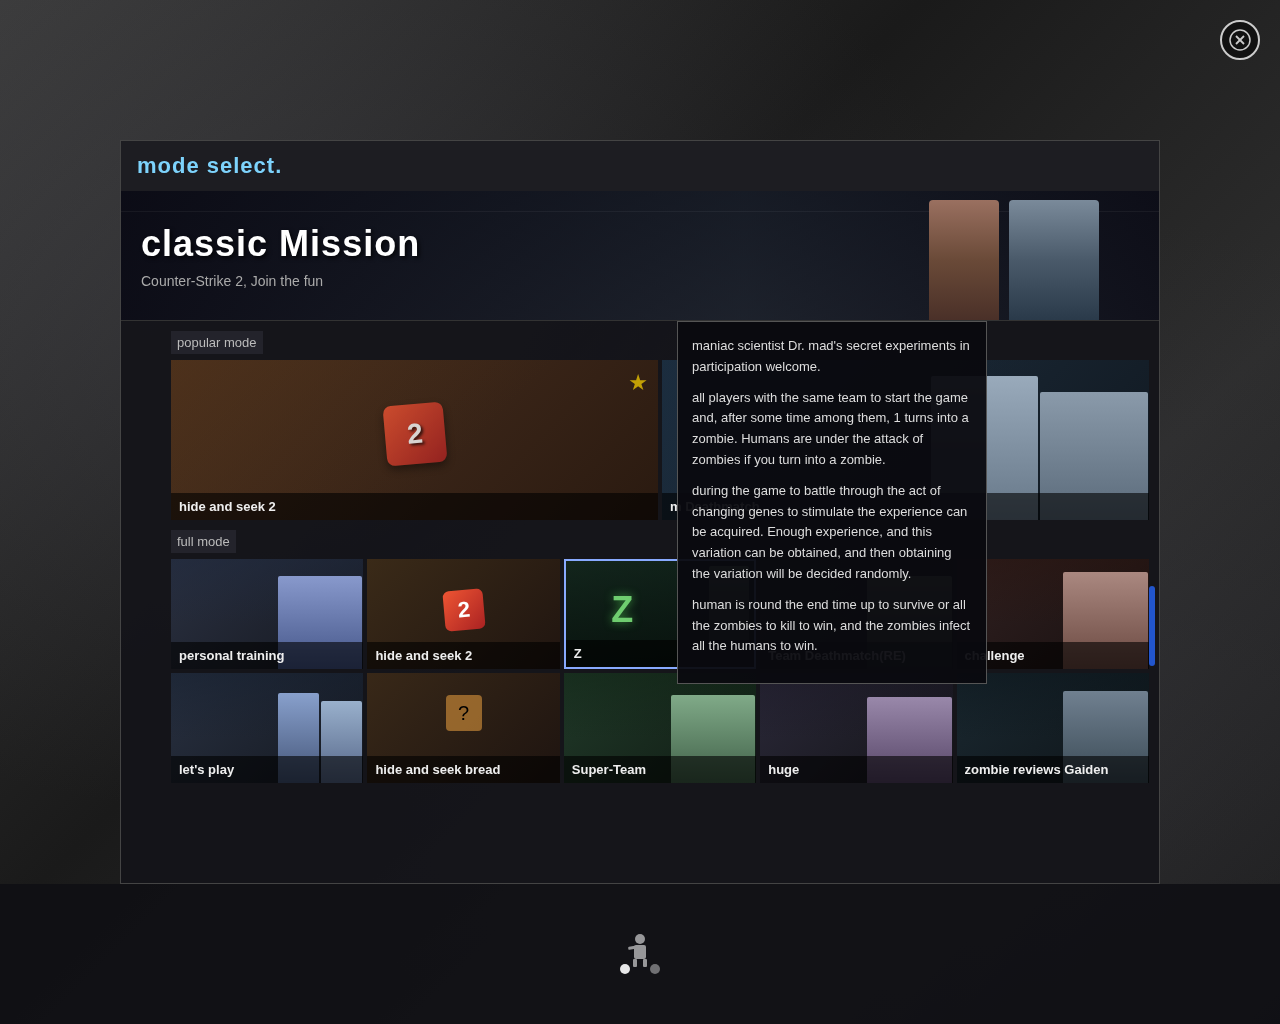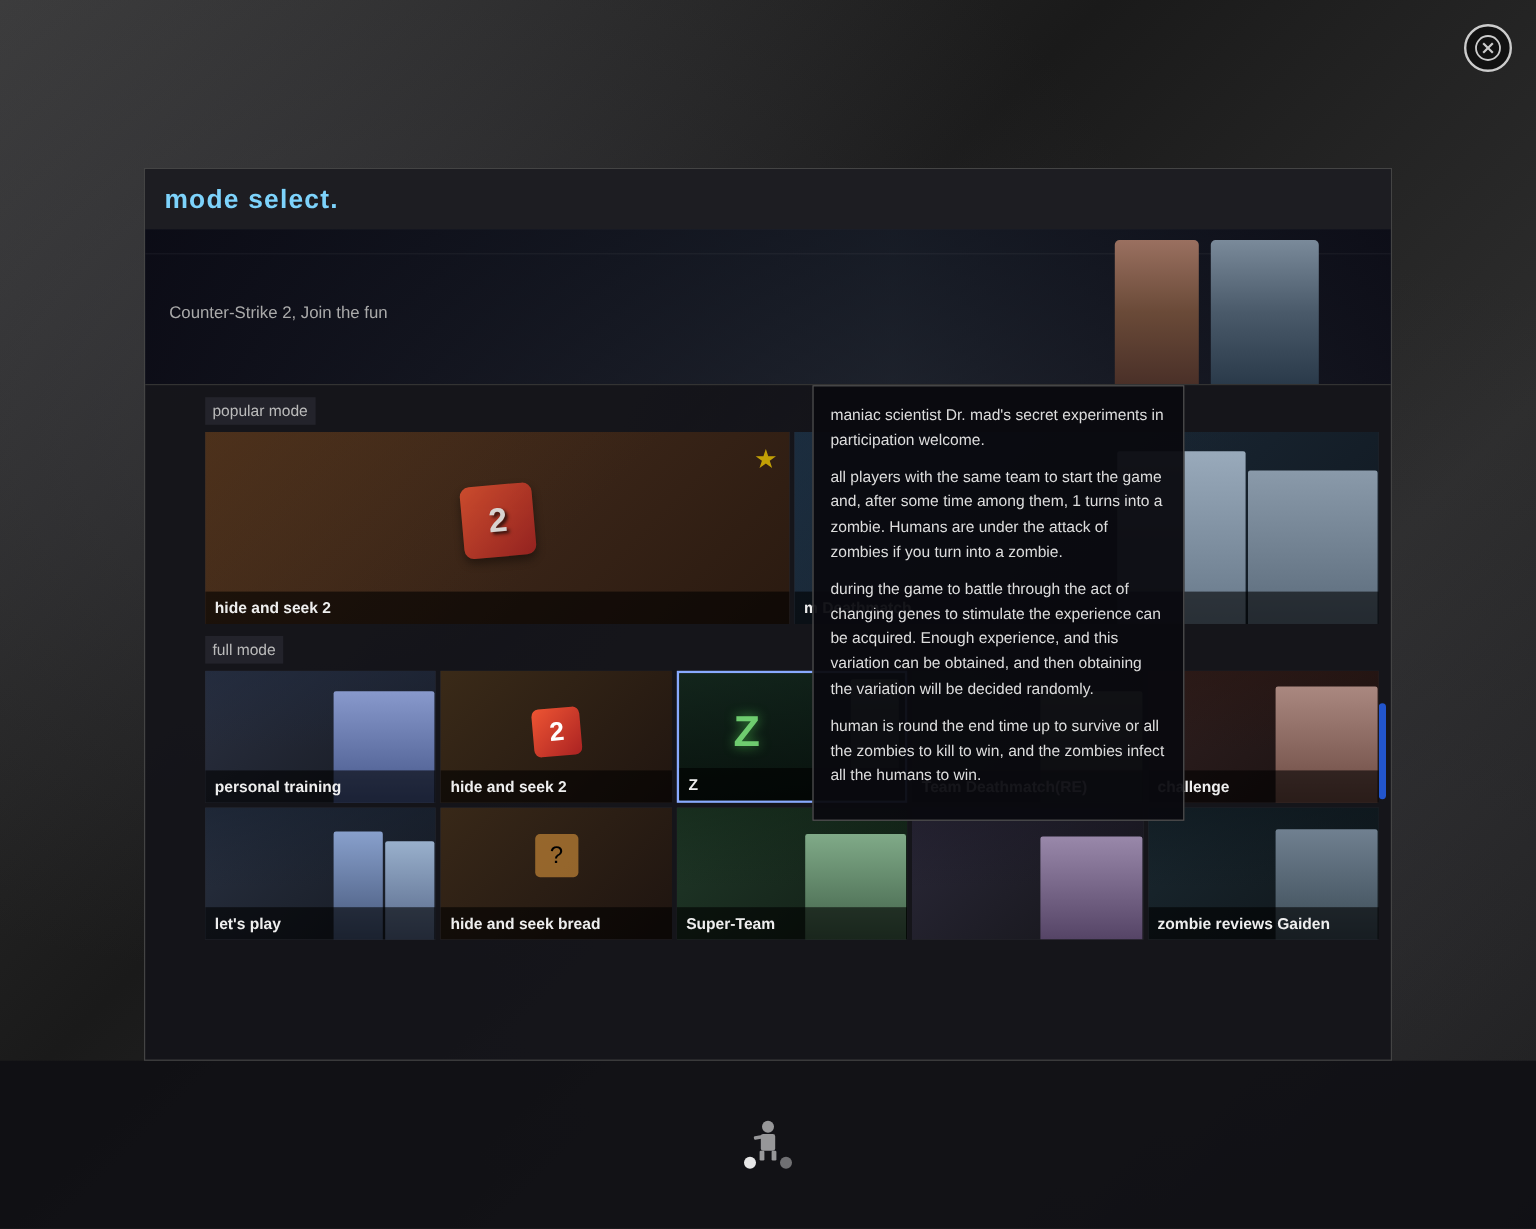--- a/index.html
+++ b/index.html
@@ -411,20 +411,21 @@
   </div>
 
   <div class="hero-banner">
     <div class="hero-bg"></div>
 
     <div style="position:absolute;inset:0;background:linear-gradient(90deg,rgba(10,10,20,0.9) 0%,rgba(20,25,35,0.6) 60%,rgba(10,10,20,0.8) 100%);"></div>
 
     <div style="position:absolute;top:20px;left:0;right:0;height:1px;background:rgba(255,255,255,0.05);"></div>
 
     <div class="hero-text">
+      <div class="hero-title">classic Mission</div>
       <div class="hero-subtitle">Counter-Strike 2, Join the fun</div>
     </div>
 
     <div class="hero-characters">
       <div class="hero-char char1" style="background:linear-gradient(180deg,#9a7060 0%,#6a4a38 50%,#4a3028 100%);border-radius:4px 4px 0 0;"></div>
       <div class="hero-char char2" style="background:linear-gradient(180deg,#7a8a9a 0%,#4a5a6a 50%,#2a3a4a 100%);border-radius:4px 4px 0 0;"></div>
     </div>
   </div>
 
   <div class="tooltip-overlay">
@@ -541,20 +542,21 @@
           </div>
           <div class="mode-card-label">Super-Team</div>
         </div>
 
         <div class="mode-card card-huge">
           <div class="mode-card-bg"></div>
           <div style="position:absolute;inset:0;background:linear-gradient(180deg,rgba(25,22,35,0.5) 0%,transparent 60%)"></div>
           <div class="card-overlay-chars">
             <div class="mini-char" style="background:linear-gradient(180deg,#9988aa 0%,#554466 100%);height:78%;"></div>
           </div>
+          <div class="mode-card-label">huge</div>
         </div>
 
         <div class="mode-card card-zombie">
           <div class="mode-card-bg"></div>
           <div style="position:absolute;inset:0;background:linear-gradient(180deg,rgba(12,22,28,0.6) 0%,transparent 60%)"></div>
           <div class="card-overlay-chars">
             <div class="mini-char" style="background:linear-gradient(180deg,#708090 0%,#3a4a55 100%);height:84%;"></div>
           </div>
           <div class="mode-card-label">zombie reviews Gaiden</div>
         </div>

